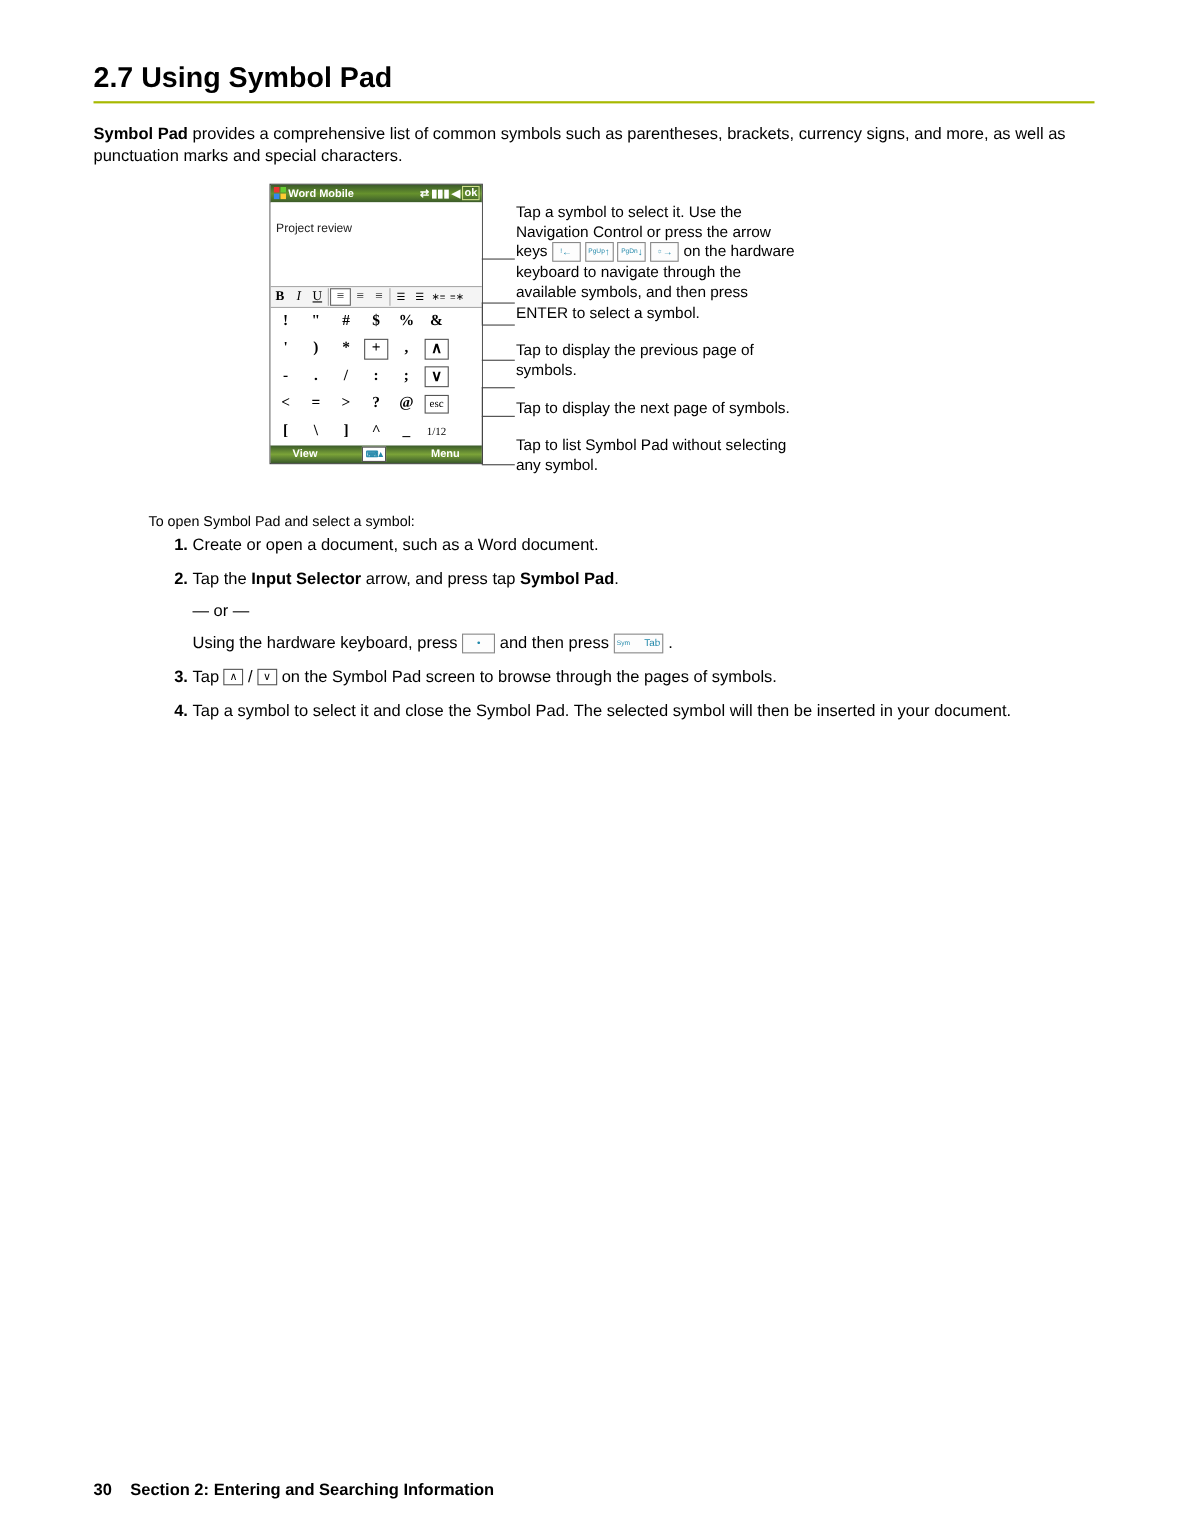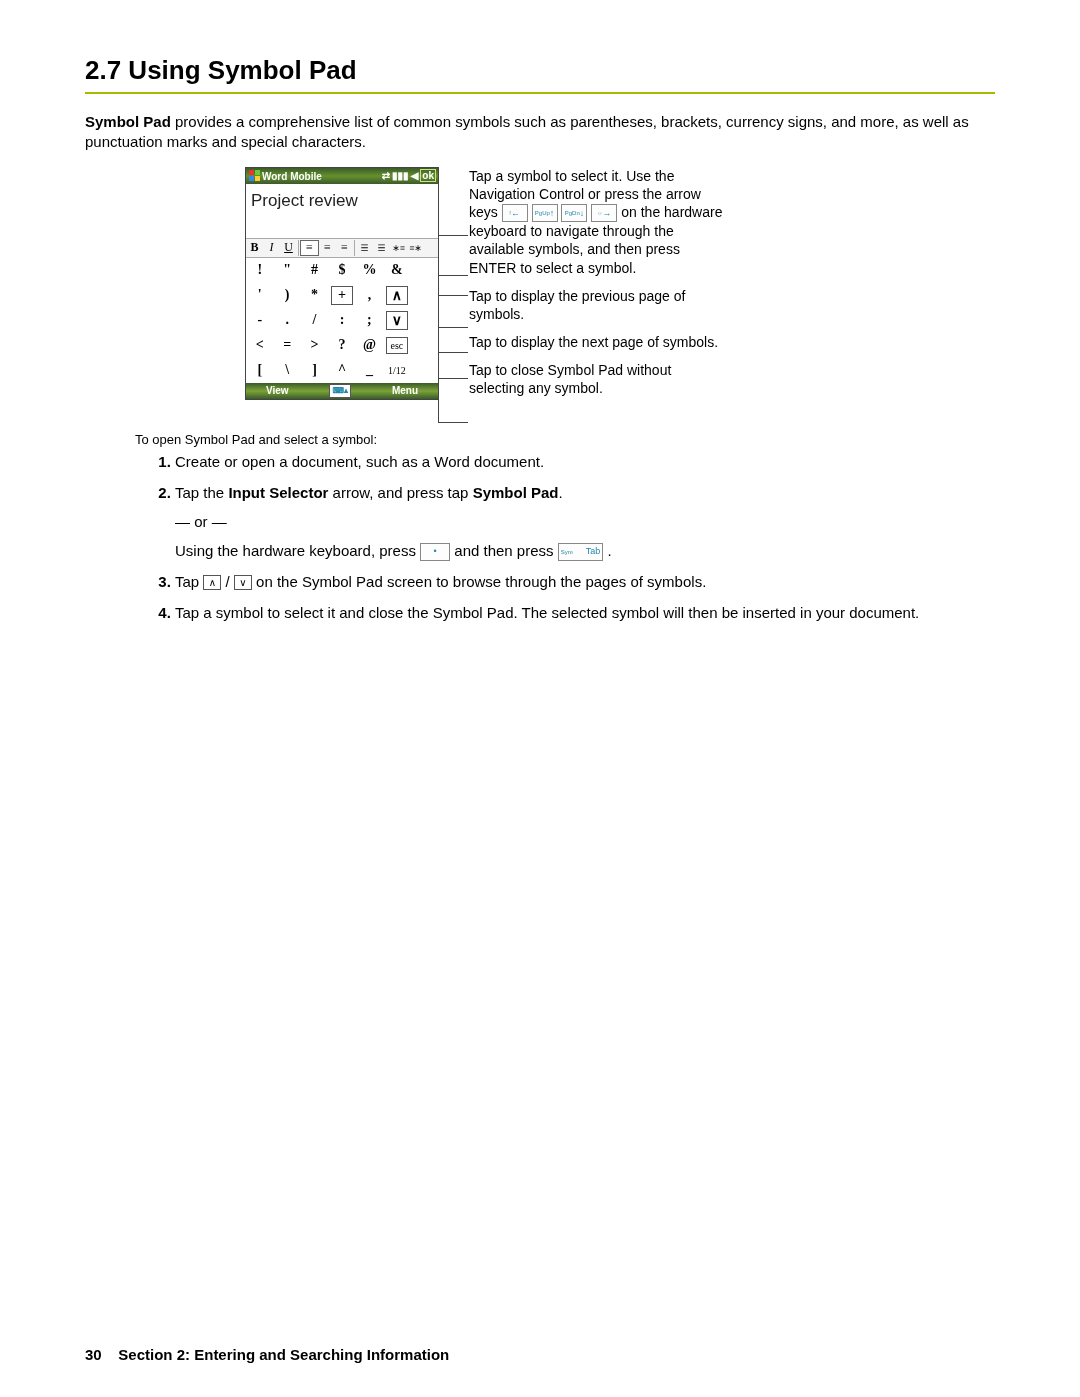--- a/index.html
+++ b/index.html
@@ -46,21 +46,21 @@
     font-size: 10px;
     justify-content: space-between;
   }
   .win-icon {
     display: inline-flex;
     width: 12px; height: 12px;
     flex-wrap: wrap;
     margin-right: 2px;
   }
   .win-icon span { width:5px; height:5px; margin:0.5px; }
-  .doc-area { background:#fff; height:40px; padding:7px 5px; font-size:17px; color:#222; }
+  .doc-area { background:#fff; height:40px; padding:18px 5px; font-size:11px; color:#222; }
   .toolbar {
     display:flex;
     border-top:1px solid #aaa;
     border-bottom:1px solid #aaa;
     background:#f4f4f4;
     height:18px;
     align-items:center;
   }
   .tb-btn { width:17px; height:16px; display:flex; align-items:center; justify-content:center; font-family:"Times New Roman",serif; font-size:12px; }
   .tb-sep { width:1px; height:16px; background:#aaa; margin:0 1px; }
@@ -87,21 +87,21 @@
     color:#fff; font-weight:bold; font-size:10px;
     padding: 0 20px;
   }
   .kbd-icon { width:20px; height:12px; background:#fff; border:1px solid #555; display:flex; align-items:center; justify-content:center; font-size:8px; color:#28a; }
   .callouts {
     margin-left: 30px;
     font-size: 14px;
     line-height: 1.3;
     width: 260px;
   }
-  .callouts .co { margin-bottom: 10px; }
+  .callouts .co { margin-bottom: 10px; margin-top: 16px; }
   .key {
     display:inline-flex;
     align-items:center;
     justify-content:center;
     border:1px solid #888;
     background:#fdfdfd;
     height:16px;
     min-width:20px;
     font-size:9px;
     color:#28a;
@@ -253,21 +253,21 @@
           <span>↓</span>
         </span>
       <span class="key">
           <span class="sup">☼</span>
           <span>→</span>
         </span>
       <span> on the hardware keyboard to navigate through the available symbols, and then press ENTER to select a symbol.</span>
     </div>
     <div class="co">Tap to display the previous page of symbols.</div>
     <div class="co">Tap to display the next page of symbols.</div>
-    <div class="co">Tap to close Symbol Pad without selecting any symbol.</div>
+    <div class="co">Tap to list Symbol Pad without selecting any symbol.</div>
   </div>
 </div>
 
 <h3 class="sub">To open Symbol Pad and select a symbol:</h3>
 
 <ol class="steps">
   <li>Create or open a document, such as a Word document.</li>
   <li>
     <span>Tap the </span><b>Input Selector</b><span> arrow, and press tap </span><b>Symbol Pad</b><span>.</span>
     <div style="margin:8px 0;">— or —</div>

